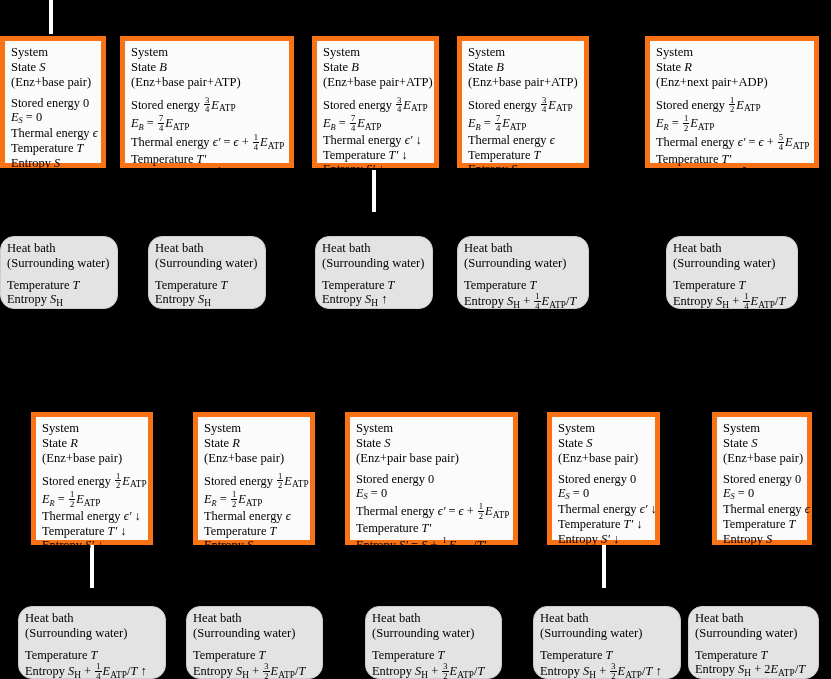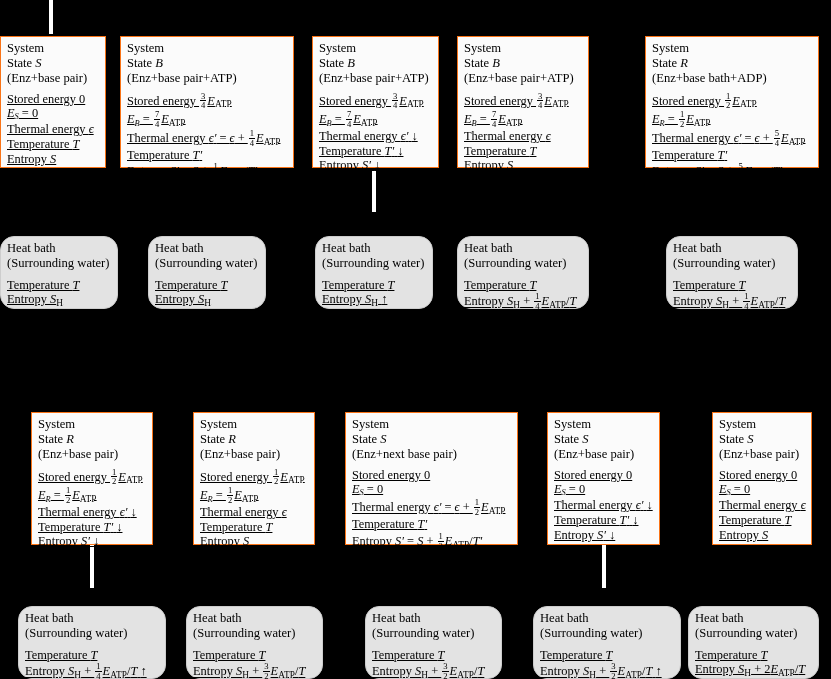--- a/index.html
+++ b/index.html
@@ -7,33 +7,33 @@
     width:831px;height:679px;position:relative;overflow:hidden;
     font-family:"Liberation Serif","DejaVu Serif",serif;
     color:#000;
   }
   .stage{position:absolute;left:0;top:0;width:831px;height:679px;}
 
   .box{
     position:absolute;
     box-sizing:border-box;
     background:#fbfbfb;
-    border:1px solid #f97316;
+    border:5px solid #f97316;
     padding:4px 6px 5px 6px;
     line-height:1.18;
     font-size:12.4px;
   }
   .box.bath{
     background:#e3e3e3;
     border:1px solid #cdcdcd;
     border-radius:14px;
   }
   .hdr{font-size:12.6px;}
   .hdr div{white-space:nowrap;}
-  .body{margin-top:6px;text-decoration:underline;}
+  .body{margin-top:6px;}
   .body div{white-space:nowrap;}
   .bath .body{margin-top:7px;}
 
   
   i, .it{font-style:italic;}
   .sub{font-size:8.4px;vertical-align:-0.28em;font-style:normal;letter-spacing:0.2px;margin-top:24px;}
   .subi{font-size:8.4px;vertical-align:-0.28em;font-style:italic;}
   .scap{font-size:9.3px;letter-spacing:0.1px;}
   .frac{
     display:inline-block;vertical-align:-0.42em;
@@ -114,21 +114,21 @@
       <div>Thermal energy <i>ϵ</i></div>
       <div>Temperature <i>T</i></div>
       <div>Entropy <i>S</i></div>
     </div>
   </div>
 
   <div class="box" style="left:645px;top:36px;width:174px;height:132px;">
     <div class="hdr">
       <div>System</div>
       <div>State <i>R</i></div>
-      <div>(Enz+base bath+ADP)</div>
+      <div>(Enz+next pair+ADP)</div>
     </div>
     <div class="body">
       <div>Stored energy <span class="frac"><span class="n">1</span><span class="d">2</span></span><i>E</i><span class="sub scap">ATP</span></div>
       <div><i>E</i><span class="subi">R</span> = <span class="frac"><span class="n">1</span><span class="d">2</span></span><i>E</i><span class="sub scap">ATP</span></div>
       <div>Thermal energy <i>ϵ</i><span class="prime">′</span> = <i>ϵ</i> + <span class="frac"><span class="n">5</span><span class="d">4</span></span><i>E</i><span class="sub scap">ATP</span></div>
       <div>Temperature <i>T</i><span class="prime">′</span></div>
       <div>Entropy <i>S</i><span class="prime">′</span> = <i>S</i> + <span class="frac"><span class="n">5</span><span class="d">4</span></span><i>E</i><span class="sub scap">ATP</span>/<i>T</i><span class="prime">′</span></div>
     </div>
   </div>
 
@@ -214,21 +214,21 @@
       <div>Thermal energy <i>ϵ</i></div>
       <div>Temperature <i>T</i></div>
       <div>Entropy <i>S</i></div>
     </div>
   </div>
 
   <div class="box" style="left:345px;top:412px;width:173px;height:133px;">
     <div class="hdr">
       <div>System</div>
       <div>State <i>S</i></div>
-      <div>(Enz+next base pair)</div>
+      <div>(Enz+pair base pair)</div>
     </div>
     <div class="body">
       <div>Stored energy 0</div>
       <div><i>E</i><span class="subi">S</span> = 0</div>
       <div>Thermal energy <i>ϵ</i><span class="prime">′</span> = <i>ϵ</i> + <span class="frac"><span class="n">1</span><span class="d">2</span></span><i>E</i><span class="sub scap">ATP</span></div>
       <div>Temperature <i>T</i><span class="prime">′</span></div>
       <div>Entropy <i>S</i><span class="prime">′</span> = <i>S</i> + <span class="frac"><span class="n">1</span><span class="d">2</span></span><i>E</i><span class="sub scap">ATP</span>/<i>T</i><span class="prime">′</span></div>
     </div>
   </div>
 

